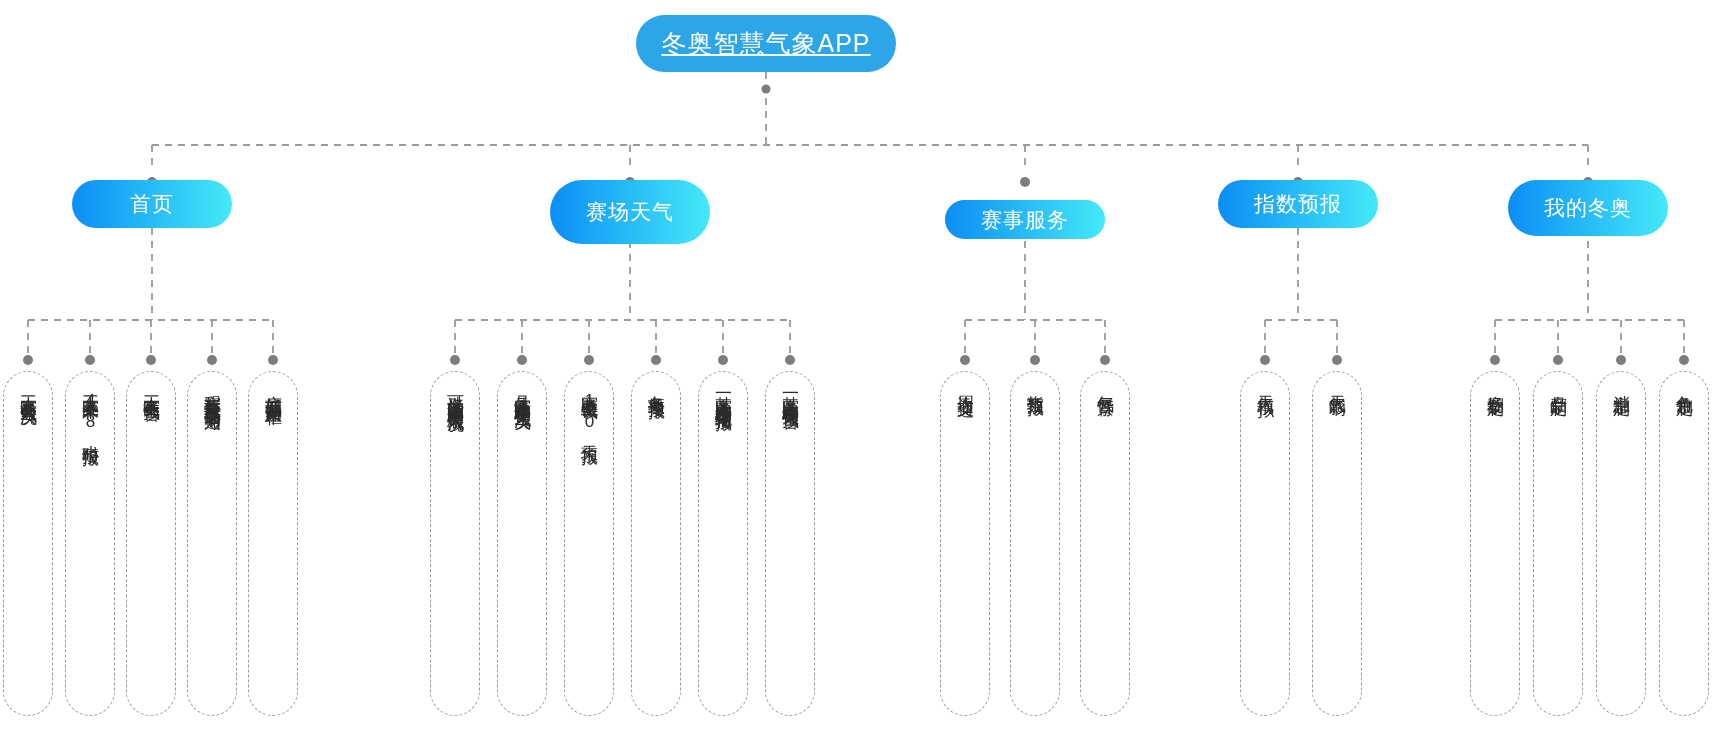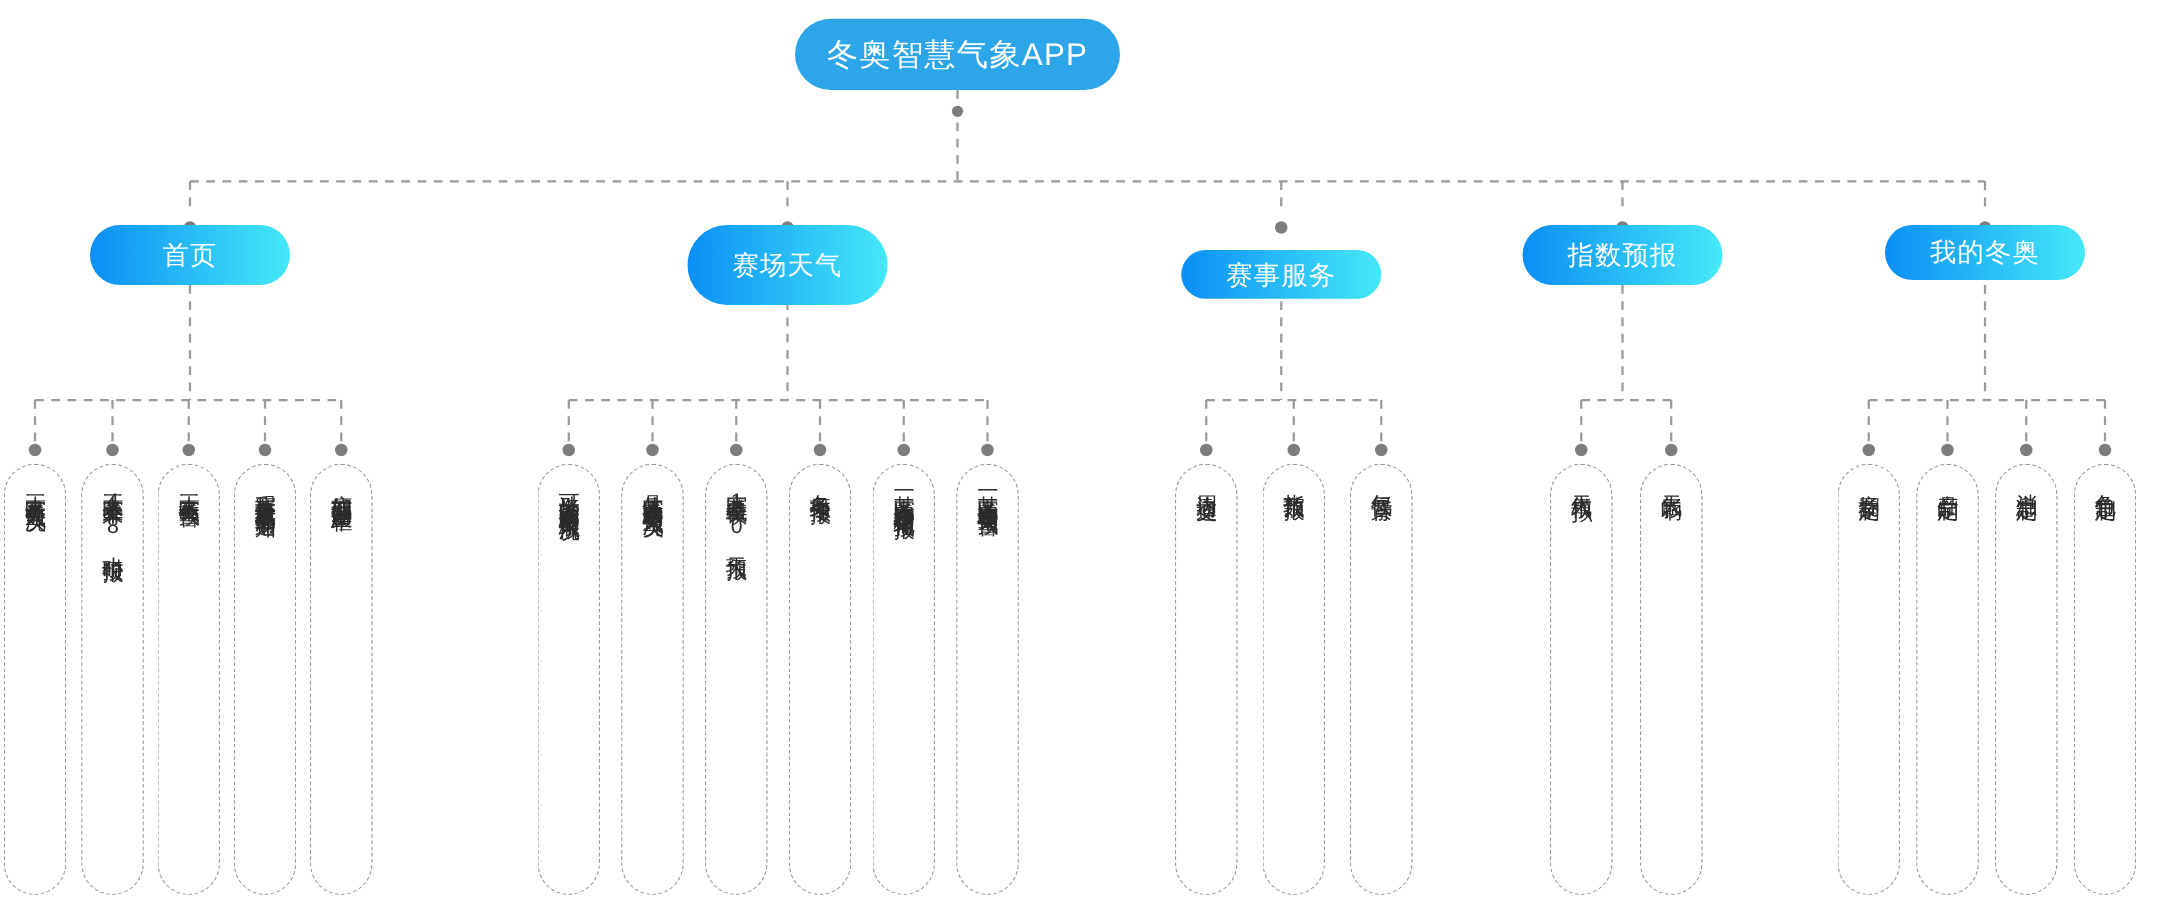--- a/index.html
+++ b/index.html
@@ -15,20 +15,21 @@
   #wires { position: absolute; inset: 0; width: 1728px; height: 729px; pointer-events: none; }
 
   
   .root-pill {
     position: absolute;
     display: flex; align-items: center; justify-content: center;
     border-radius: 999px;
     color: #ffffff;
     white-space: nowrap;
     letter-spacing: 1px;
+    text-decoration: underline;
   }
 
   
   .cat-pill {
     position: absolute;
     display: flex; align-items: center; justify-content: center;
     border-radius: 999px;
     color: #ffffff;
     white-space: nowrap;
     letter-spacing: 1px;
@@ -136,21 +137,21 @@
       </div>
       <div class="cat-pill" style="left: 550px; top: 180px; width: 160px; height: 64px; font-size: 21px; background: linear-gradient(90deg, rgb(11, 142, 245) 0%, rgb(69, 233, 248) 100%);">
         <span>赛场天气</span>
       </div>
       <div class="cat-pill" style="left: 945px; top: 180px; width: 160px; height: 39px; font-size: 21px; background: linear-gradient(90deg, rgb(11, 142, 245) 0%, rgb(69, 233, 248) 100%); margin-top: 20px;">
         <span>赛事服务</span>
       </div>
       <div class="cat-pill" style="left: 1218px; top: 180px; width: 160px; height: 48px; font-size: 21px; background: linear-gradient(90deg, rgb(11, 142, 245) 0%, rgb(69, 233, 248) 100%);">
         <span>指数预报</span>
       </div>
-      <div class="cat-pill" style="left: 1508px; top: 180px; width: 160px; height: 44px; font-size: 21px; background: linear-gradient(90deg, rgb(11, 142, 245) 0%, rgb(69, 233, 248) 100%); justify-content: center;">
+      <div class="cat-pill" style="left: 1508px; top: 180px; width: 160px; height: 56px; font-size: 21px; background: linear-gradient(90deg, rgb(11, 142, 245) 0%, rgb(69, 233, 248) 100%); justify-content: center;">
         <span>我的冬奥</span>
       </div>
     </div>
   <div id="leaf-layer">
       <div class="leaf" style="left: 3px; top: 371px; width: 50px; height: 345px;">
         <span class="leaf-text">三大赛区当前天气实况</span>
       </div>
       <div class="leaf" style="left: 65px; top: 371px; width: 50px; height: 345px;">
         <span class="leaf-text">三大赛区未来48小时预报</span>
       </div>

